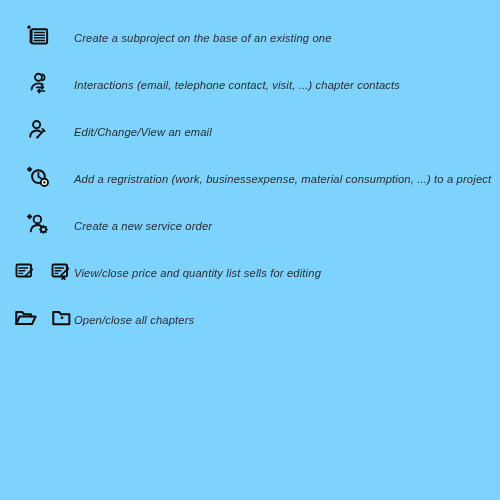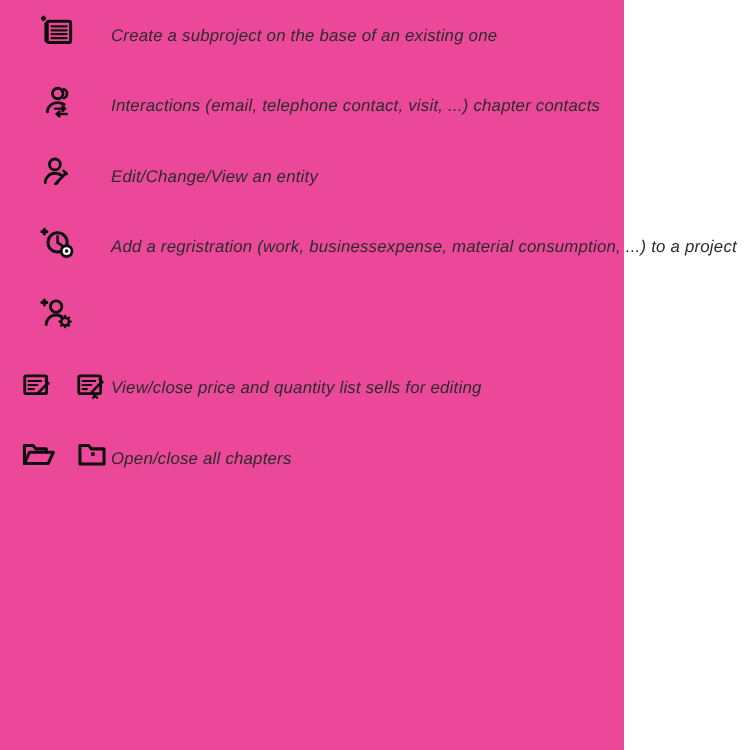--- a/index.html
+++ b/index.html
@@ -8,25 +8,25 @@
     background: #ffffff;
   }
   body {
     width: 500px;
     height: 500px;
     overflow: hidden;
     font-family: "Liberation Sans", sans-serif;
   }
   .legend-sheet {
     position: relative;
-    width: 416px;
+    width: 500px;
     height: 500px;
-    background: #ec4899;
+    background: #7dd3fc;
     box-sizing: border-box;
-    padding: 0 0 0 0;
+    padding: 14px 0 0 0;
   }
   .legend-row {
     display: flex;
     align-items: center;
     height: 47px;
     padding: 0 8px 0 0;
     box-sizing: border-box;
   }
   .icon-cell {
     width: 72px;
@@ -98,21 +98,21 @@
       <span class="glyph">
         <svg width="30" height="30" viewBox="0 0 30 30" fill="none">
           <circle cx="13.6" cy="9.6" r="3.6" stroke="#0d0d0d" stroke-width="1.9"></circle>
           <path d="M7.2 21.8c0-3.6 2.9-6.3 6.5-6.3 1.5 0 2.9.45 4 1.2" stroke="#0d0d0d" stroke-width="1.9" stroke-linecap="round"></path>
           <path d="M14.4 22.2l6.6-6.8" stroke="#0d0d0d" stroke-width="1.9" stroke-linecap="round"></path>
           <path d="M19.4 13.9l2.2 2.2" stroke="#0d0d0d" stroke-width="1.7" stroke-linecap="round"></path>
           <path d="M13.8 22.6l1.6-.5" stroke="#0d0d0d" stroke-width="1.6" stroke-linecap="round"></path>
         </svg>
       </span>
     </div>
-    <div class="label-cell">Edit/Change/View an entity</div>
+    <div class="label-cell">Edit/Change/View an email</div>
   </div>
 
 
   <div class="legend-row">
     <div class="icon-cell">
       <span class="glyph">
         <svg width="30" height="30" viewBox="0 0 30 30" fill="none">
           <path d="M5.0 7.4h3.2M6.6 5.8v3.2" stroke="#0d0d0d" stroke-width="2.1" stroke-linecap="round"></path>
           <circle cx="15.4" cy="14.6" r="6.4" stroke="#0d0d0d" stroke-width="2"></circle>
           <path d="M15.4 10.6v4.2l2.8 1.8" stroke="#0d0d0d" stroke-width="1.8" stroke-linecap="round" stroke-linejoin="round"></path>
@@ -129,20 +129,21 @@
       <span class="glyph">
         <svg width="30" height="30" viewBox="0 0 30 30" fill="none">
           <path d="M5.0 7.6h3.2M6.6 6.0v3.2" stroke="#0d0d0d" stroke-width="2.1" stroke-linecap="round"></path>
           <circle cx="14.4" cy="10.4" r="3.8" stroke="#0d0d0d" stroke-width="1.9"></circle>
           <path d="M7.8 22.4c0-3.7 3.0-6.4 6.6-6.4 1.5 0 2.9.45 4.0 1.2" stroke="#0d0d0d" stroke-width="1.9" stroke-linecap="round"></path>
           <circle cx="20.4" cy="20.4" r="2.6" stroke="#0d0d0d" stroke-width="1.7"></circle>
           <path d="M20.4 16.6v1.2M20.4 23v1.2M16.6 20.4h1.2M23 20.4h1.2M17.7 17.7l.9.9M22.2 22.2l.9.9M23.1 17.7l-.9.9M18.6 22.2l-.9.9" stroke="#0d0d0d" stroke-width="1.5" stroke-linecap="round"></path>
         </svg>
       </span>
     </div>
+    <div class="label-cell">Create a new service order</div>
   </div>
 
 
 
   <div class="legend-row">
     <div class="icon-cell dual">
       <span class="glyph">
         <svg width="27" height="27" viewBox="0 0 30 30" fill="none">
           <rect x="5.0" y="8.4" width="16.2" height="13.2" rx="1.3" stroke="#0d0d0d" stroke-width="2.1"></rect>
           <path d="M7.8 12.2h9.4M7.8 15.2h6.6M7.8 18.2h4.0" stroke="#0d0d0d" stroke-width="1.6" stroke-linecap="round"></path>

